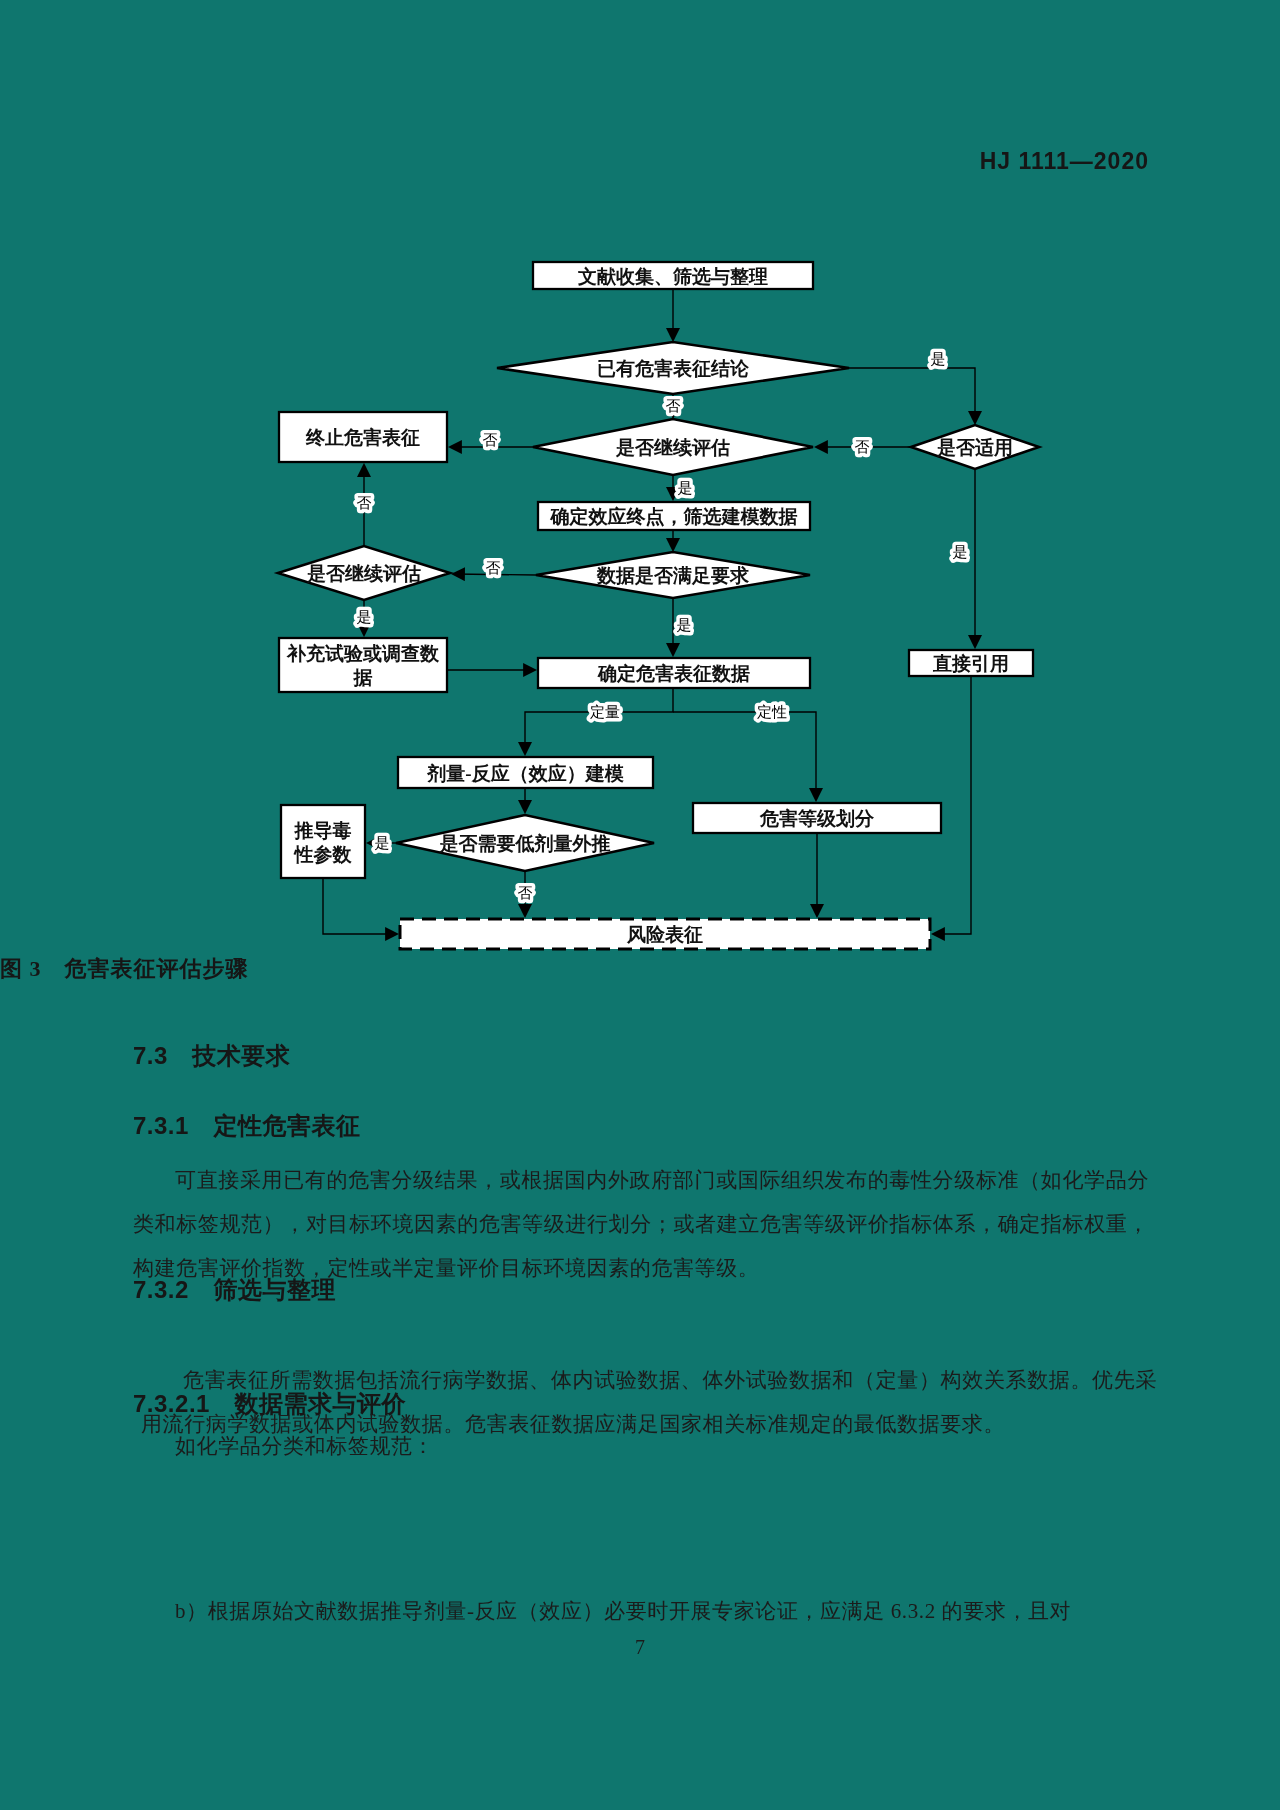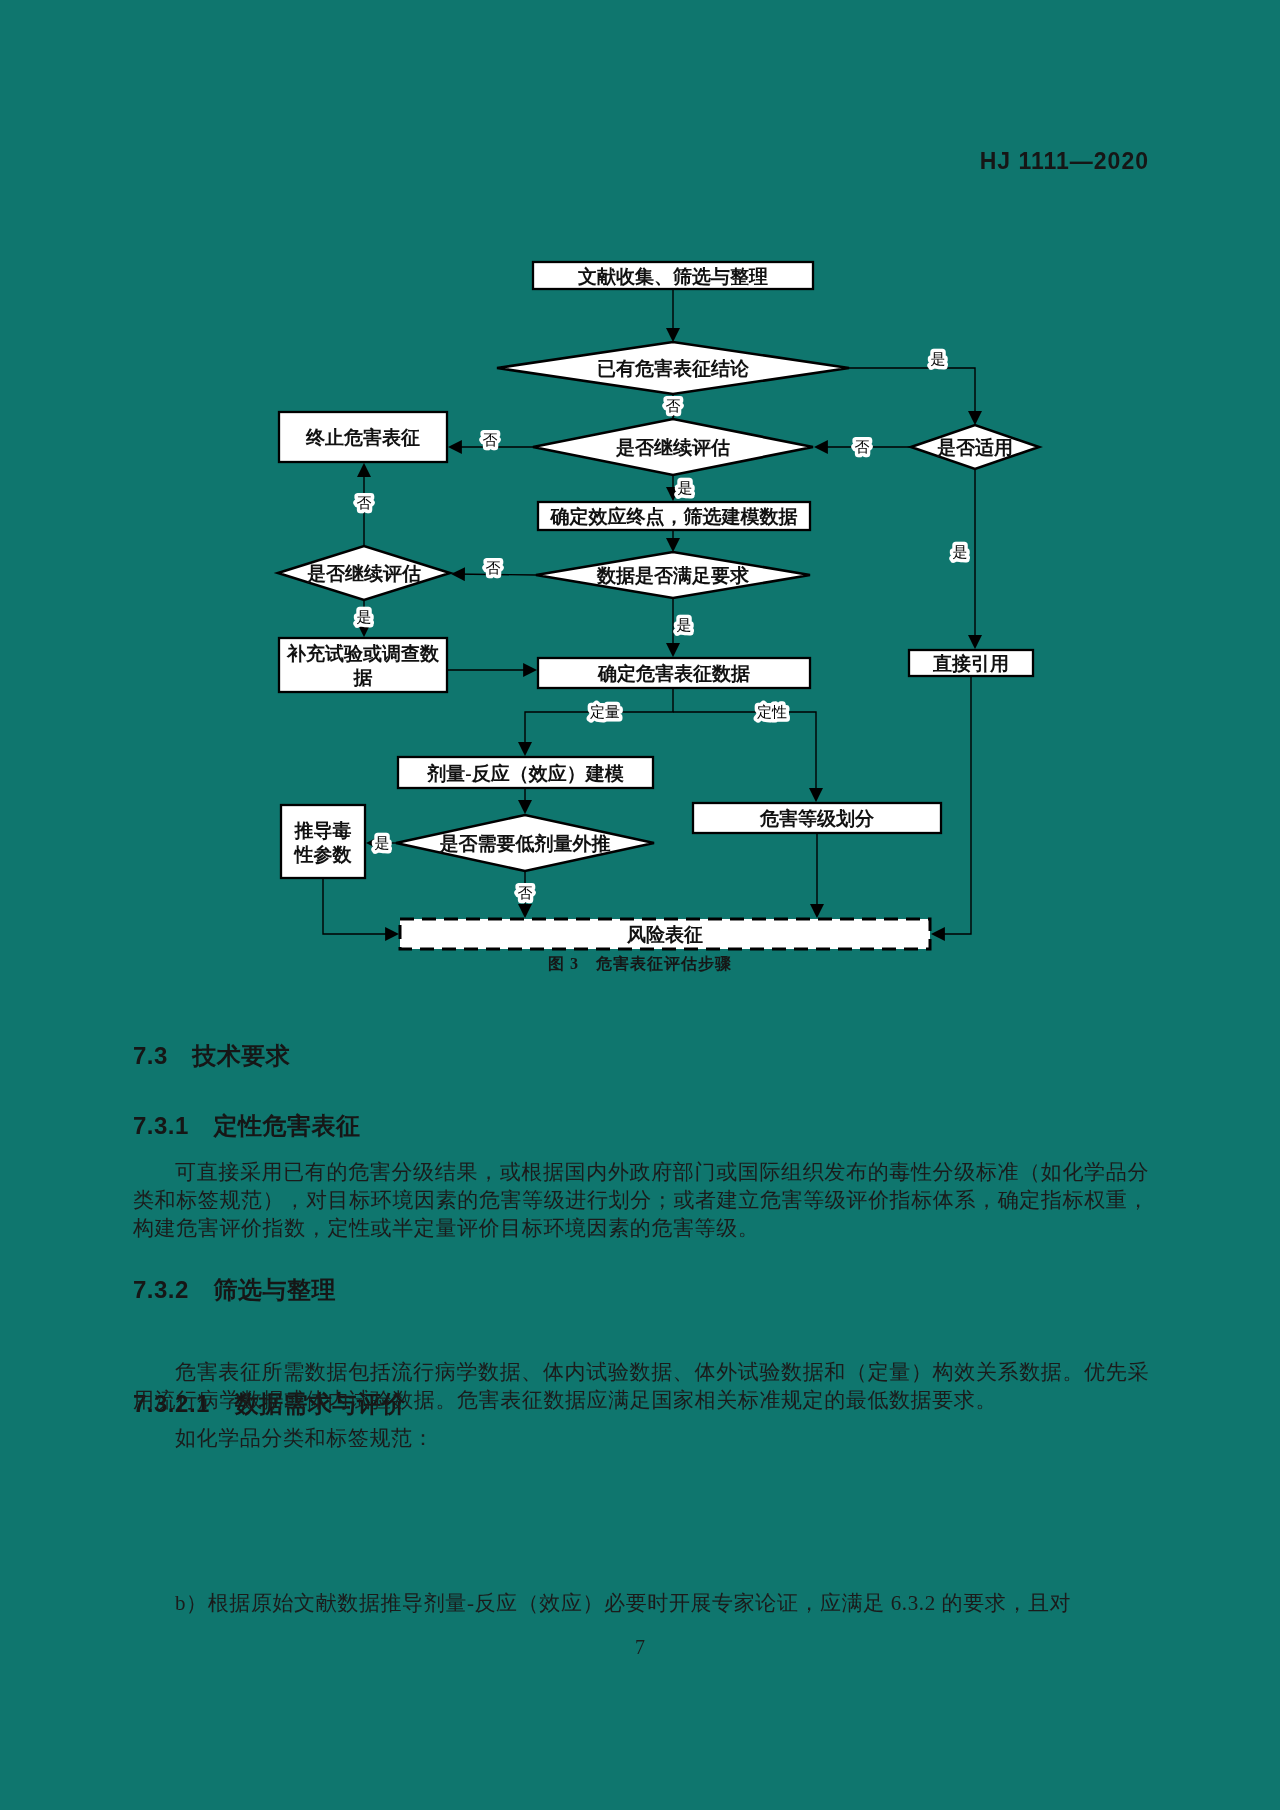--- a/index.html
+++ b/index.html
@@ -8,31 +8,31 @@
     font-family:"Liberation Serif","DejaVu Serif",serif;color:#1b1b1b;overflow:hidden;
   }
   .doc-header{
     position:absolute;top:148px;right:131px;
     font-family:"Liberation Sans","DejaVu Sans",sans-serif;
     font-weight:bold;font-size:23px;letter-spacing:1px;color:#161616;
   }
   #flowchart{position:absolute;left:0;top:0;width:1280px;height:1010px;}
   #flowchart text{font-family:"Liberation Serif","DejaVu Serif",serif;}
   .fig-caption{
-    position:absolute;top:954px;left:0;width:1280px;text-align:center;
-    font-size:16px;font-weight:bold;color:#161616;letter-spacing:1px;
+    position:absolute;top:954px;left:0;width:1280px;text-align:left;
+    font-size:22px;font-weight:bold;color:#161616;letter-spacing:1px;
   }
   .h-num{
     position:absolute;left:133px;
     font-family:"Liberation Sans","DejaVu Sans",sans-serif;
     font-weight:bold;font-size:24px;color:#161616;letter-spacing:0.5px;
   }
   .para{
     position:absolute;left:133px;width:1016px;
-    font-size:21px;line-height:28px;letter-spacing:0.6px;
+    font-size:21px;line-height:44px;letter-spacing:0.6px;
     text-align:justify;text-indent:2em;color:#1b1b1b;
   }
   .pagenum{
     position:absolute;top:1636px;left:0;width:1280px;text-align:center;
     font-size:20px;color:#1b1b1b;
   }
 </style>
 </head>
 <body>
 
@@ -122,18 +122,18 @@
   </svg>
 
   <div class="fig-caption">图 3　危害表征评估步骤</div>
 
   <div class="h-num" style="top:1040px;">7.3　技术要求</div>
   <div class="h-num" style="top:1110px;">7.3.1　定性危害表征</div>
   <div class="para" style="top:1158px;">可直接采用已有的危害分级结果，或根据国内外政府部门或国际组织发布的毒性分级标准（如化学品分类和标签规范），对目标环境因素的危害等级进行划分；或者建立危害等级评价指标体系，确定指标权重，构建危害评价指数，定性或半定量评价目标环境因素的危害等级。</div>
 
   <div class="h-num" style="top:1274px;">7.3.2　筛选与整理</div>
   <div class="h-num" style="top:1388px;">7.3.2.1　数据需求与评价</div>
-  <div class="para" style="top:1358px;">危害表征所需数据包括流行病学数据、体内试验数据、体外试验数据和（定量）构效关系数据。优先采用流行病学数据或体内试验数据。危害表征数据应满足国家相关标准规定的最低数据要求。</div>
+  <div class="para" style="top:1358px;margin-left:8px;">危害表征所需数据包括流行病学数据、体内试验数据、体外试验数据和（定量）构效关系数据。优先采用流行病学数据或体内试验数据。危害表征数据应满足国家相关标准规定的最低数据要求。</div>
   <div class="para" style="top:1424px;">如化学品分类和标签规范：</div>
   <div class="para" style="top:1589px;">b）根据原始文献数据推导剂量-反应（效应）必要时开展专家论证，应满足 6.3.2 的要求，且对</div>
 
   <div class="pagenum">7</div>
 </div>
 
 </body></html>

